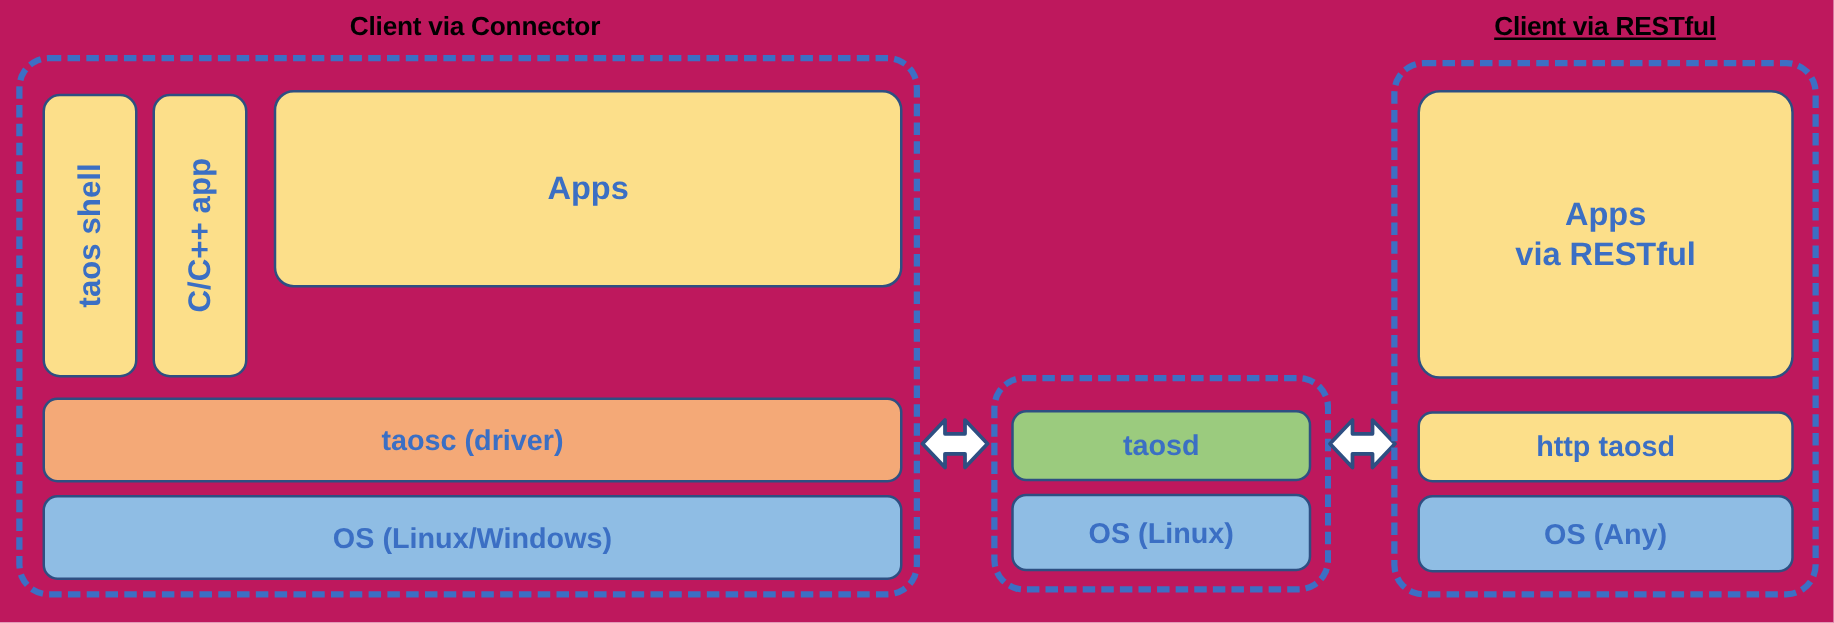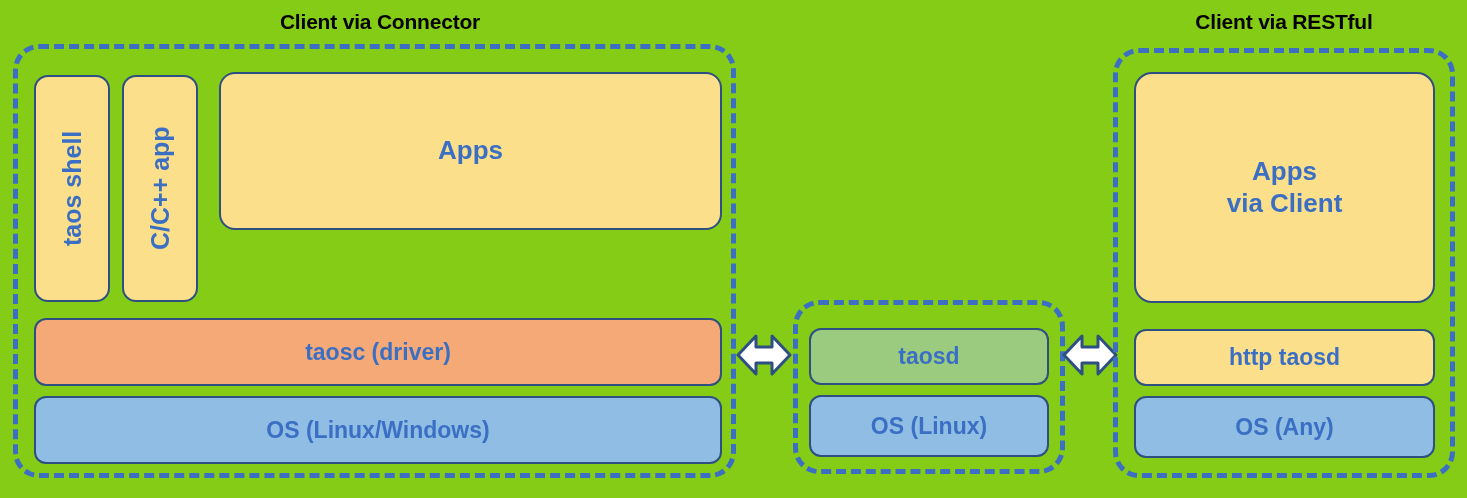--- a/index.html
+++ b/index.html
@@ -7,21 +7,21 @@
     padding: 0;
     background: #ffffff;
   }
   body {
     font-family: "Liberation Sans", sans-serif;
   }
   #canvas {
     position: relative;
     width: 1467px;
     height: 498px;
-    background: #84cc16;
+    background: #be185d;
     overflow: hidden;
   }
   .panel-title {
     position: absolute;
     font-weight: bold;
     font-size: 21px;
     color: #000000;
     text-align: center;
     white-space: nowrap;
     letter-spacing: -0.2px;
@@ -62,21 +62,21 @@
   }
 </style>
 </head>
 <body>
 
 <div id="canvas">
 
   <div class="panel-title" style="left:150px; top:10px; width:460px;">Client via Connector</div>
 
 
-  <div class="panel-title" style="left:1113px; top:10px; width:342px;">Client via RESTful</div>
+  <div class="panel-title" style="left:1113px; top:10px; width:342px;text-decoration:underline;">Client via RESTful</div>
 
   <div class="dashed-panel" style="left:13px; top:44px; width:723px; height:434px;"></div>
 
   <div class="box yellow vertical" style="left:34px; top:75px; width:76px; height:227px; font-size:25px;">taos shell</div>
 
   <div class="box yellow vertical" style="left:122px; top:75px; width:76px; height:227px; font-size:25px;">C/C++ app</div>
 
   <div class="box yellow" style="left:219px; top:72px; width:503px; height:158px; font-size:26px; border-radius:16px;">Apps</div>
 
 
@@ -95,20 +95,20 @@
   <div class="box green" style="left:809px; top:328px; width:240px; height:57px; font-size:23px;">taosd</div>
 
   <svg class="arrow" style="left:1062px; top:328px;" width="56" height="54" viewBox="0 0 56 54">
     <polygon points="2,27 20,8 20,19 36,19 36,8 54,27 36,46 36,35 20,35 20,46" fill="#ffffff" stroke="#2E4F82" stroke-width="3" stroke-linejoin="round"></polygon>
   </svg>
 
   <div class="dashed-panel" style="left:1113px; top:48px; width:342px; height:430px;"></div>
 
   <div class="box yellow" style="left:1134px; top:72px; width:301px; height:231px; font-size:26px; border-radius:18px; flex-direction:column;">
     <span>Apps</span>
-    <span>via Client</span>
+    <span>via RESTful</span>
   </div>
 
   <div class="box yellow" style="left:1134px; top:329px; width:301px; height:57px; font-size:23px;">http taosd</div>
 
   <div class="box blue" style="left:1134px; top:396px; width:301px; height:62px; font-size:23px;">OS (Any)</div>
 
 </div>
 
 </body></html>

